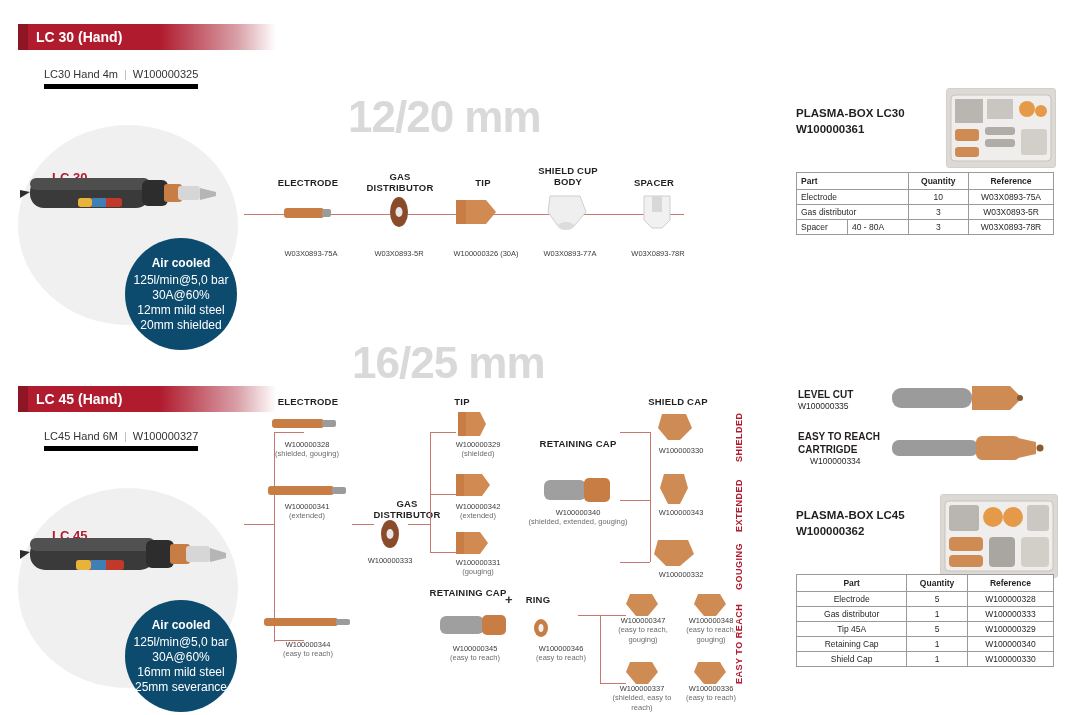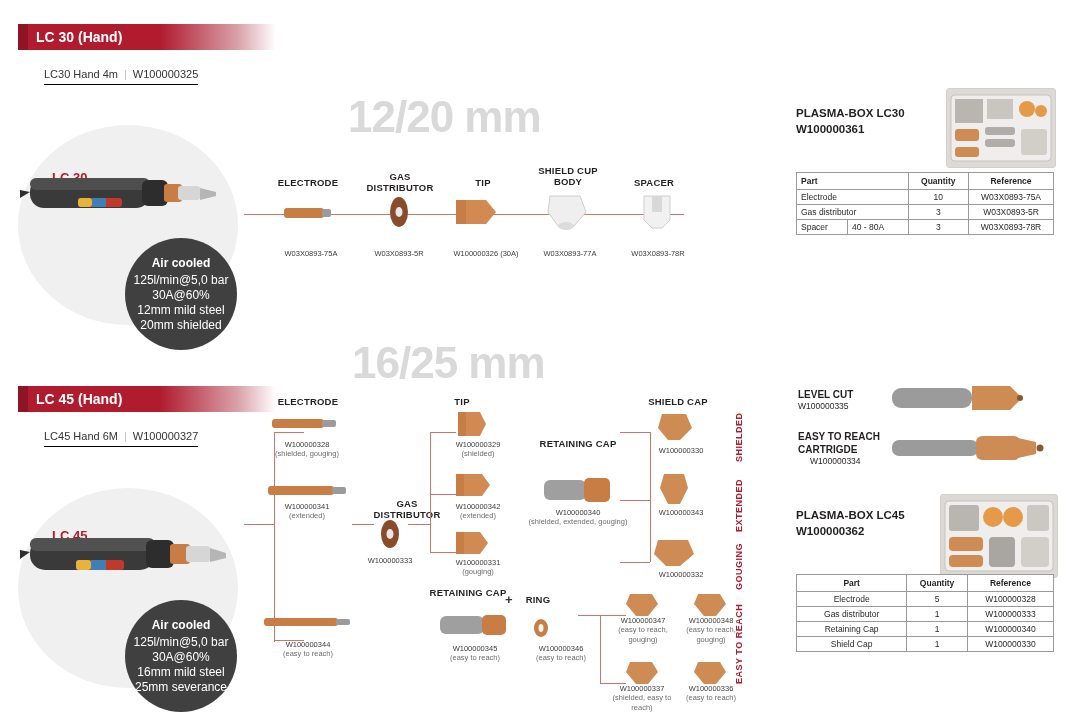--- a/index.html
+++ b/index.html
@@ -18,40 +18,40 @@
     background:linear-gradient(90deg,#b01b2e 0%,#b01b2e 55%,#d9a0a8 85%,#ffffff 100%);
     border-radius:0 0 0 0;
   }
   .banner:before{
     content:"";position:absolute;left:0;top:0;width:10px;height:100%;
     background:#8d1524;
   }
 
   
   .torchlabel{
-    position:absolute;font-size:11px;color:#333;border-bottom:1px solid #000000;
+    position:absolute;font-size:11px;color:#333;border-bottom:5px solid #000000;
     padding-bottom:4px;white-space:nowrap;
   }
   .torchlabel .sep{color:#bbb;margin:0 6px;}
 
   
   .watermark{
     position:absolute;font-size:44px;font-weight:bold;color:#d9d9d9;
     letter-spacing:-1px;
   }
 
   
   .circle{
     position:absolute;border-radius:50%;background:#f0f0f0;
   }
   .circle-name{
     position:absolute;color:#b01b2e;font-weight:bold;font-size:13px;
   }
   .aircooled{
-    position:absolute;border-radius:50%;background:#404040;color:#fff;
+    position:absolute;border-radius:50%;background:#0c4a6e;color:#fff;
     display:flex;flex-direction:column;align-items:center;justify-content:center;
     text-align:center;line-height:1.25;
   }
   .aircooled .t{font-weight:bold;font-size:12px;margin-bottom:2px;}
   .aircooled .l{font-size:12px;}
 
   
   .colhead{
     position:absolute;font-size:9.5px;font-weight:bold;text-align:center;
     letter-spacing:.2px;line-height:1.15;
@@ -487,20 +487,25 @@
       <td class="c">Electrode</td>
       <td class="c">5</td>
       <td class="c">W100000328</td>
     </tr>
     <tr>
       <td class="c">Gas distributor</td>
       <td class="c">1</td>
       <td class="c">W100000333</td>
     </tr>
     <tr>
+      <td class="c">Tip 45A</td>
+      <td class="c">5</td>
+      <td class="c">W100000329</td>
+    </tr>
+    <tr>
       <td class="c">Retaining Cap</td>
       <td class="c">1</td>
       <td class="c">W100000340</td>
     </tr>
     <tr>
       <td class="c">Shield Cap</td>
       <td class="c">1</td>
       <td class="c">W100000330</td>
     </tr>
   </tbody>

